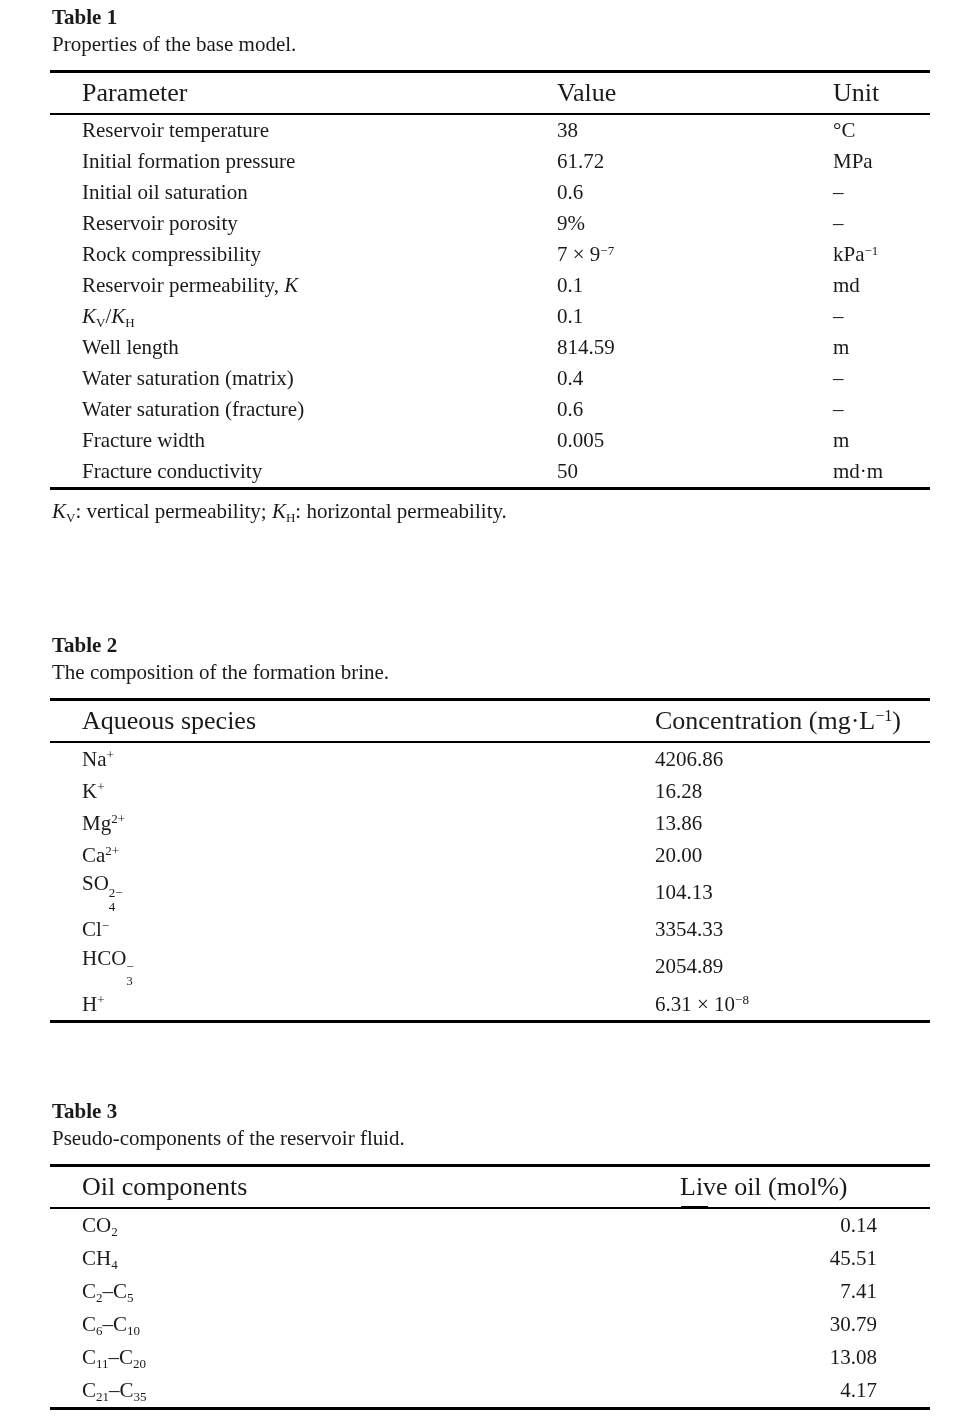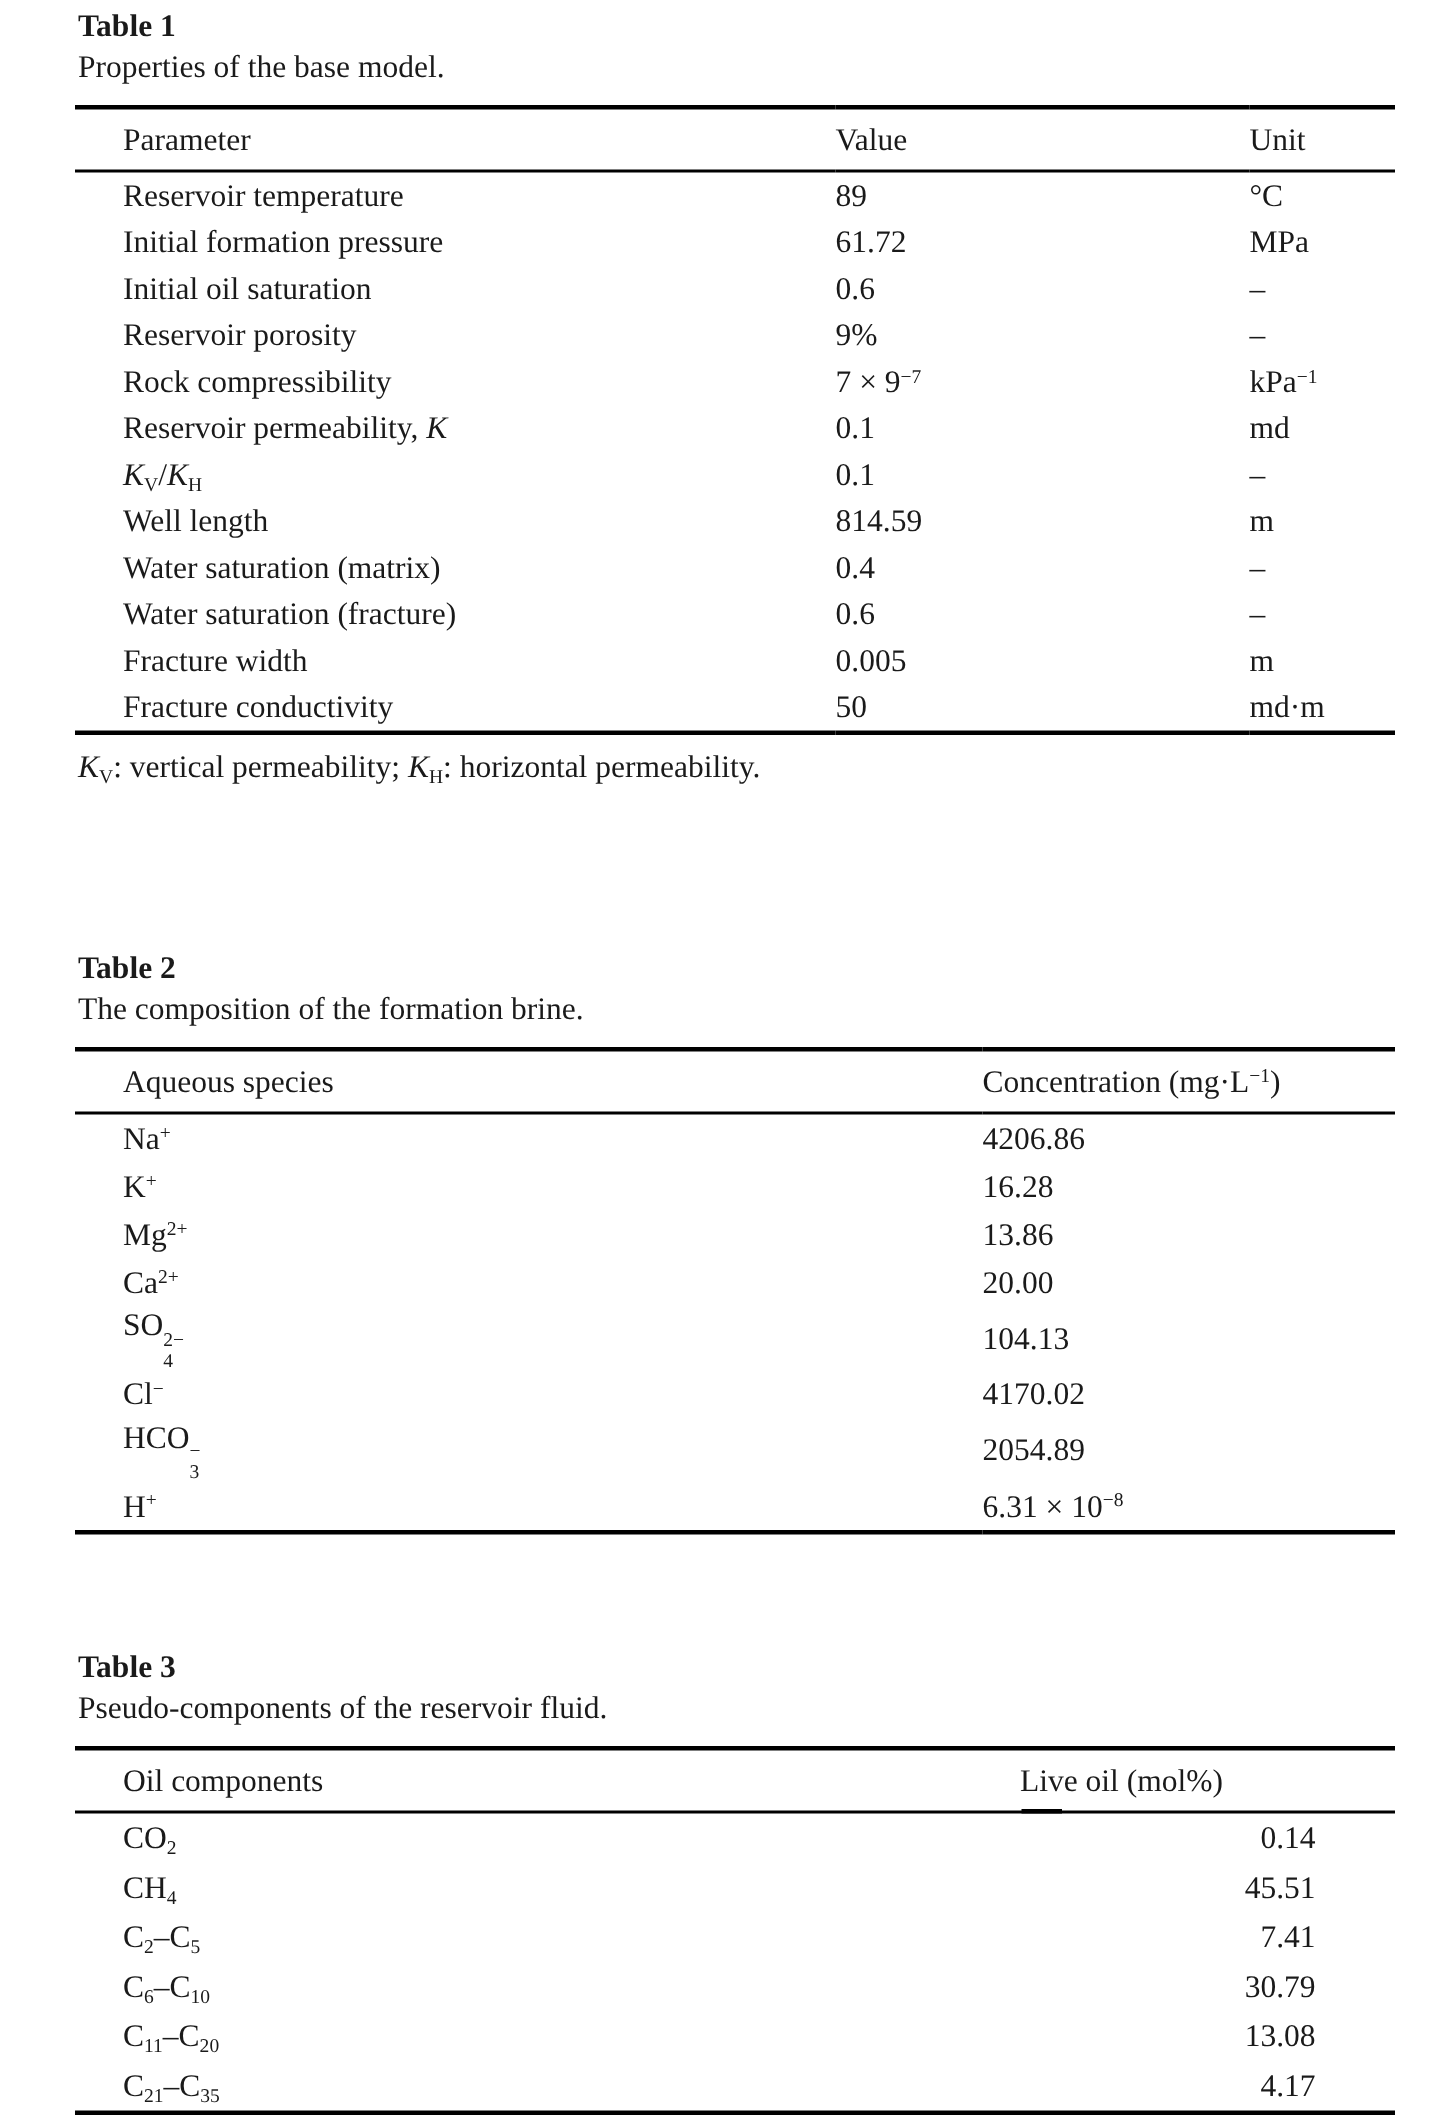--- a/index.html
+++ b/index.html
@@ -37,21 +37,21 @@
     border-bottom: 3px solid #000;
   }
   thead th {
     font-weight: normal;
     text-align: left;
     height: 40px;
     border-bottom: 2px solid #000;
     vertical-align: middle;
     padding: 0;
     position: relative;
-    font-size: 21px;
+    font-size: 26px;
   }
   td {
     height: 31px;
     padding: 0;
     vertical-align: middle;
   }
   th:first-child, td:first-child { padding-left: 32px; }
   .t2 td { height: 32px; }
   .t3 td { height: 33px; }
   .t3 td:nth-child(2) { text-align: right; padding-right: 53px; }
@@ -114,21 +114,21 @@
       <thead>
           <tr>
             <th>Parameter</th>
             <th>Value</th>
             <th>Unit</th>
           </tr>
         </thead>
       <tbody>
           <tr>
             <td>Reservoir temperature</td>
-            <td>89</td>
+            <td>38</td>
             <td>°C</td>
           </tr>
           <tr>
             <td>Initial formation pressure</td>
             <td>61.72</td>
             <td>MPa</td>
           </tr>
           <tr>
             <td>Initial oil saturation</td>
             <td>0.6</td>
@@ -219,21 +219,21 @@
           </tr>
           <tr>
             <td><span>SO</span><span class="stack">
                 <span>2−</span>
                 <span>4</span>
               </span></td>
             <td>104.13</td>
           </tr>
           <tr>
             <td><span>Cl</span><sup>−</sup></td>
-            <td>4170.02</td>
+            <td>3354.33</td>
           </tr>
           <tr>
             <td><span>HCO</span><span class="stack">
                 <span>−</span>
                 <span>3</span>
               </span></td>
             <td>2054.89</td>
           </tr>
           <tr>
             <td><span>H</span><sup>+</sup></td>

